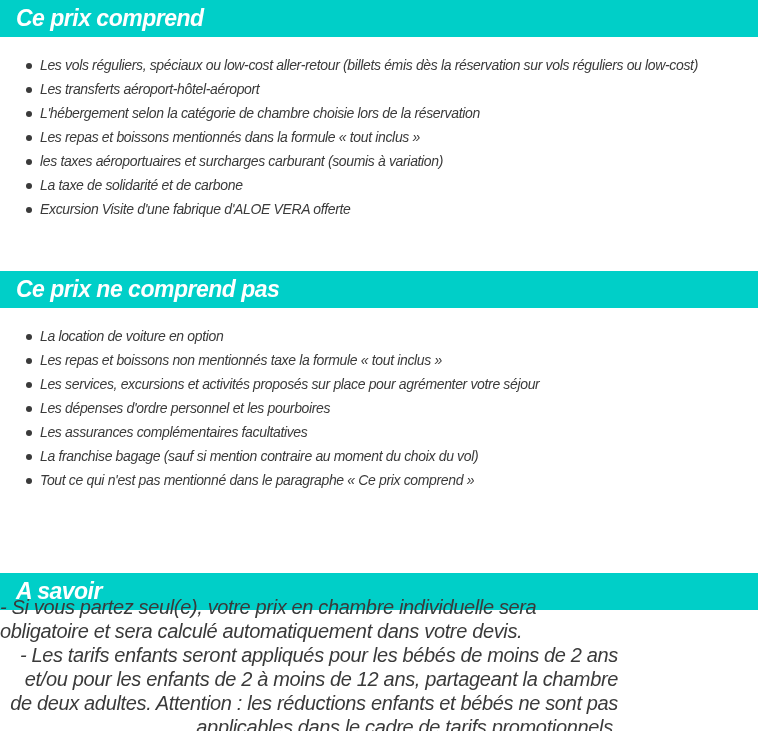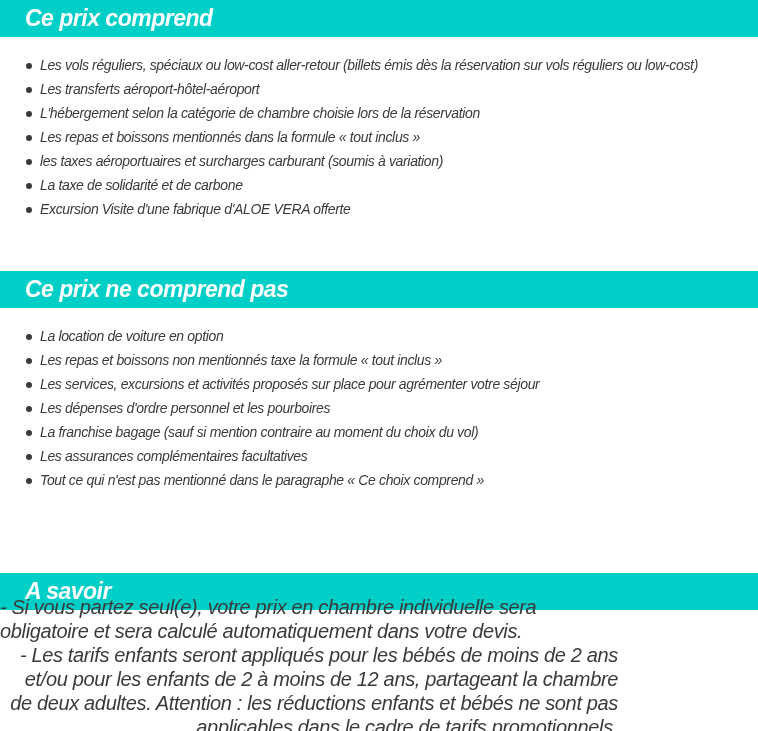--- a/index.html
+++ b/index.html
@@ -1,19 +1,19 @@
 <!DOCTYPE html>
 <html><head>
 <meta charset="utf-8">
 <style>
   html, body { margin: 0; padding: 0; background: #ffffff; }
   body { width: 758px; height: 731px; overflow: hidden; position: relative;
          font-family: "DejaVu Sans", "Liberation Sans", sans-serif; color: #3a3a3a; }
   .bar { position: absolute; left: 0; width: 758px; height: 37px; background: #00cfc8; }
-  .bar h2 { margin: 0; padding-left: 25px; line-height: 37px; font-size: 23px;
+  .bar h2 { margin: 0; padding-left: 16px; line-height: 37px; font-size: 23px;
             font-style: italic; font-weight: bold; color: #ffffff; letter-spacing: -0.5px;
             font-family: "Liberation Sans", sans-serif; }
   ul.list { position: absolute; left: 0; margin: 0; padding: 0; list-style: none; }
   ul.list li { position: relative; padding-left: 40px; height: 24px; line-height: 24px;
                font-size: 14px; font-style: italic; color: #3a3a3a; white-space: nowrap;
                letter-spacing: -0.35px; font-family: "Liberation Sans", sans-serif; }
   ul.list li .dot { position: absolute; left: 26px; top: 10px; width: 6px; height: 6px;
                     border-radius: 50%; background: #3a3a3a; }
   .para { position: absolute; left: 0; width: 618px; margin: 0; font-size: 20px;
           font-style: italic; line-height: 24px; color: #3a3a3a; letter-spacing: -0.35px;
@@ -36,22 +36,22 @@
 </ul>
 
 <div class="bar" style="top:271px;">
   <h2>Ce prix ne comprend pas</h2>
 </div>
 <ul class="list" style="top:324px;">
   <li><span class="dot"></span><span>La location de voiture en option</span></li>
   <li><span class="dot"></span><span>Les repas et boissons non mentionnés taxe la formule « tout inclus »</span></li>
   <li><span class="dot"></span><span>Les services, excursions et activités proposés sur place pour agrémenter votre séjour</span></li>
   <li><span class="dot"></span><span>Les dépenses d'ordre personnel et les pourboires</span></li>
+  <li><span class="dot"></span><span>Les assurances complémentaires facultatives</span></li>
   <li><span class="dot"></span><span>La franchise bagage (sauf si mention contraire au moment du choix du vol)</span></li>
-  <li><span class="dot"></span><span>Les assurances complémentaires facultatives</span></li>
-  <li><span class="dot"></span><span>Tout ce qui n'est pas mentionné dans le paragraphe « Ce choix comprend »</span></li>
+  <li><span class="dot"></span><span>Tout ce qui n'est pas mentionné dans le paragraphe « Ce prix comprend »</span></li>
 </ul>
 
 <div class="bar" style="top:573px;">
   <h2>A savoir</h2>
 </div>
 <p class="para" style="top:595px;">- Si vous partez seul(e), votre prix en chambre individuelle sera obligatoire et sera calculé automatiquement dans votre devis.</p>
 <p class="para" style="top:643px;text-align:right;">- Les tarifs enfants seront appliqués pour les bébés de moins de 2 ans et/ou pour les enfants de 2 à moins de 12 ans, partageant la chambre de deux adultes. Attention : les réductions enfants et bébés ne sont pas applicables dans le cadre de tarifs promotionnels.</p>
 
 </body></html>

